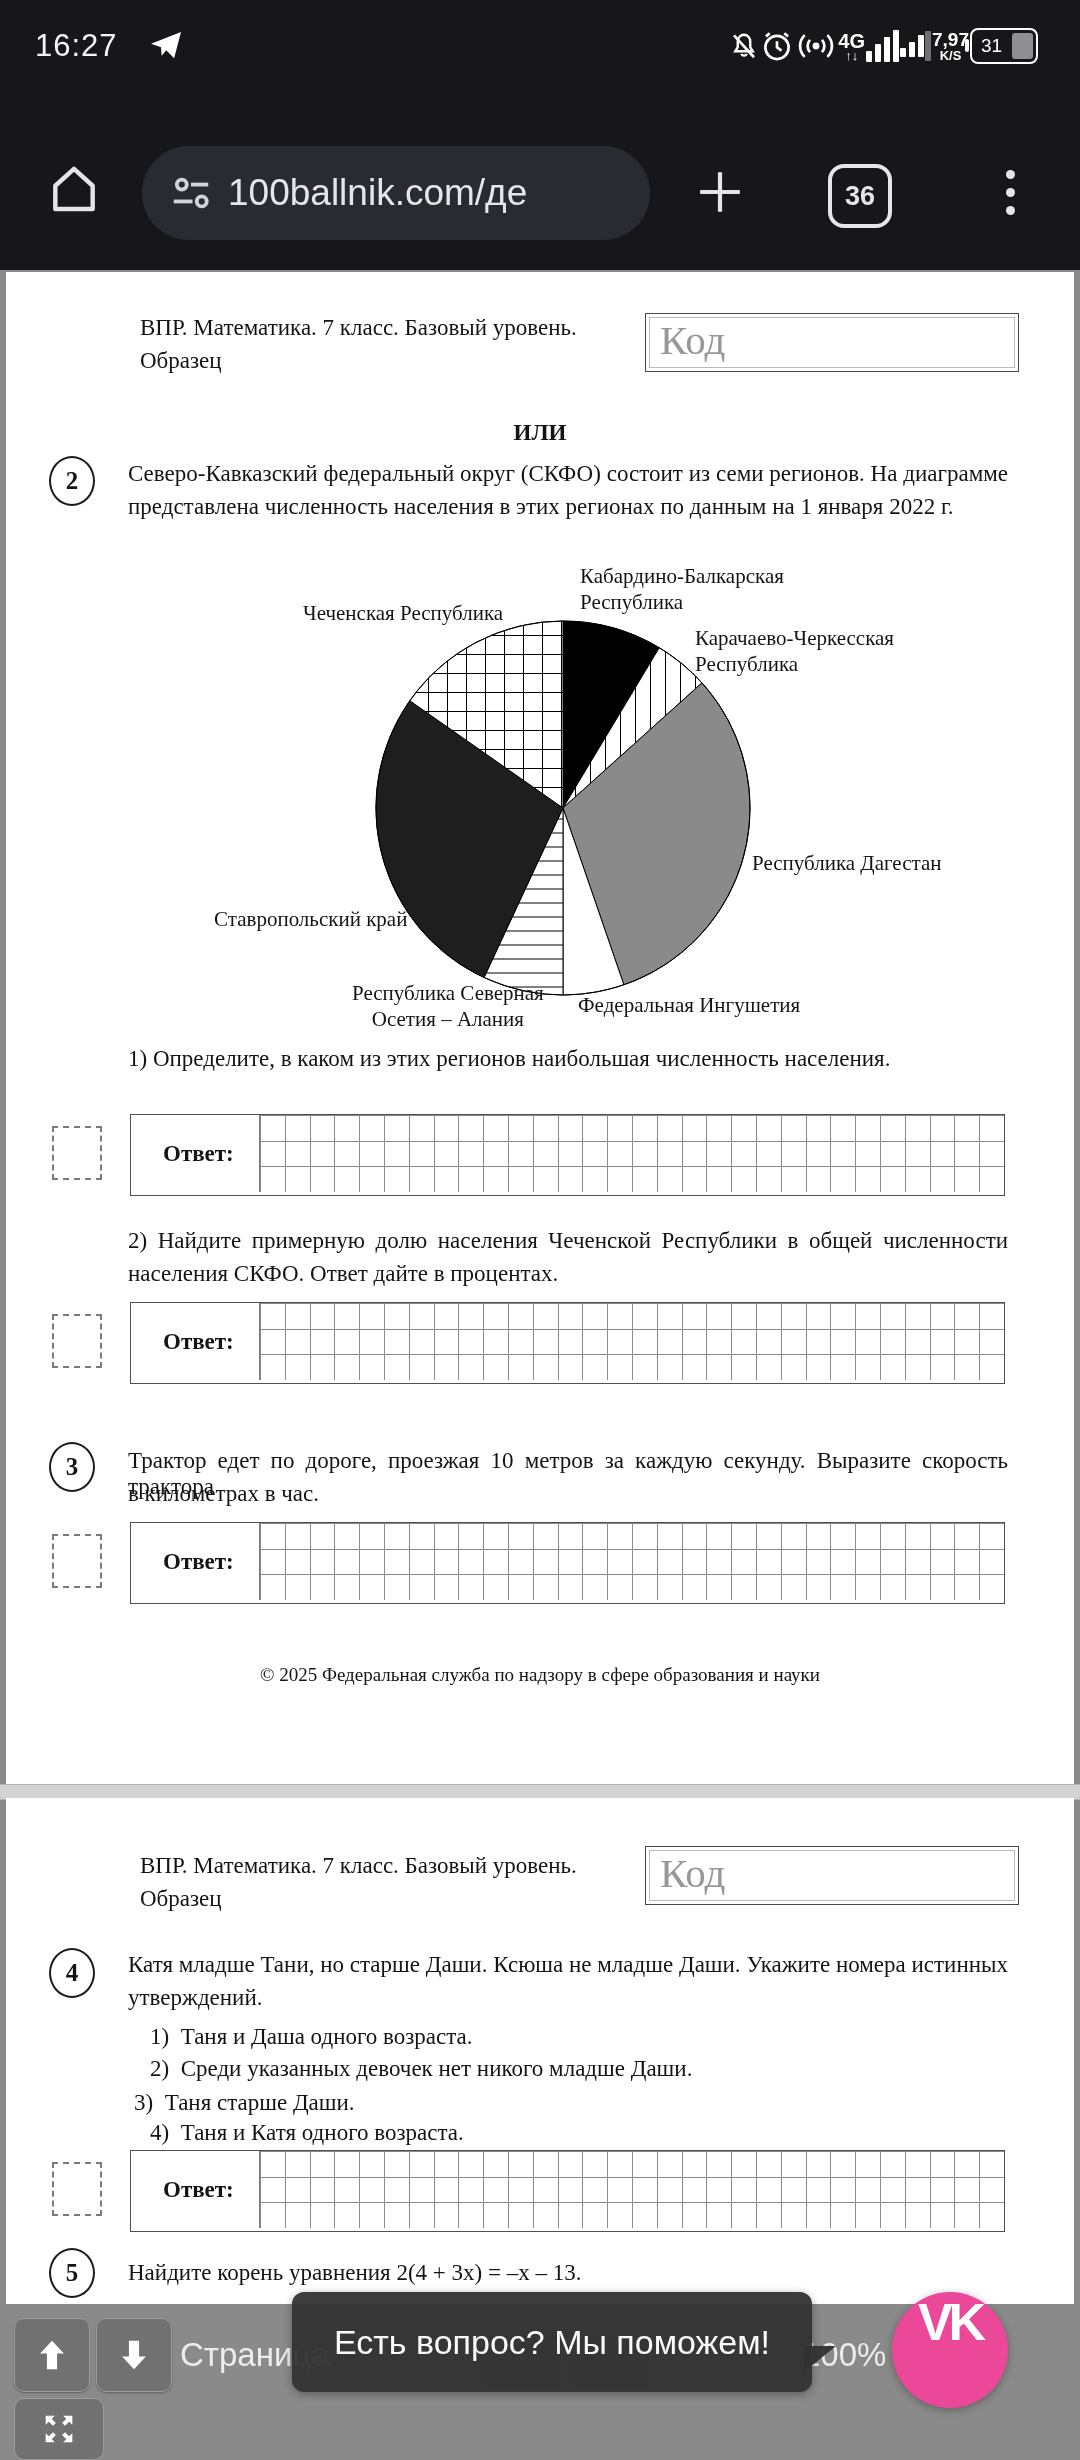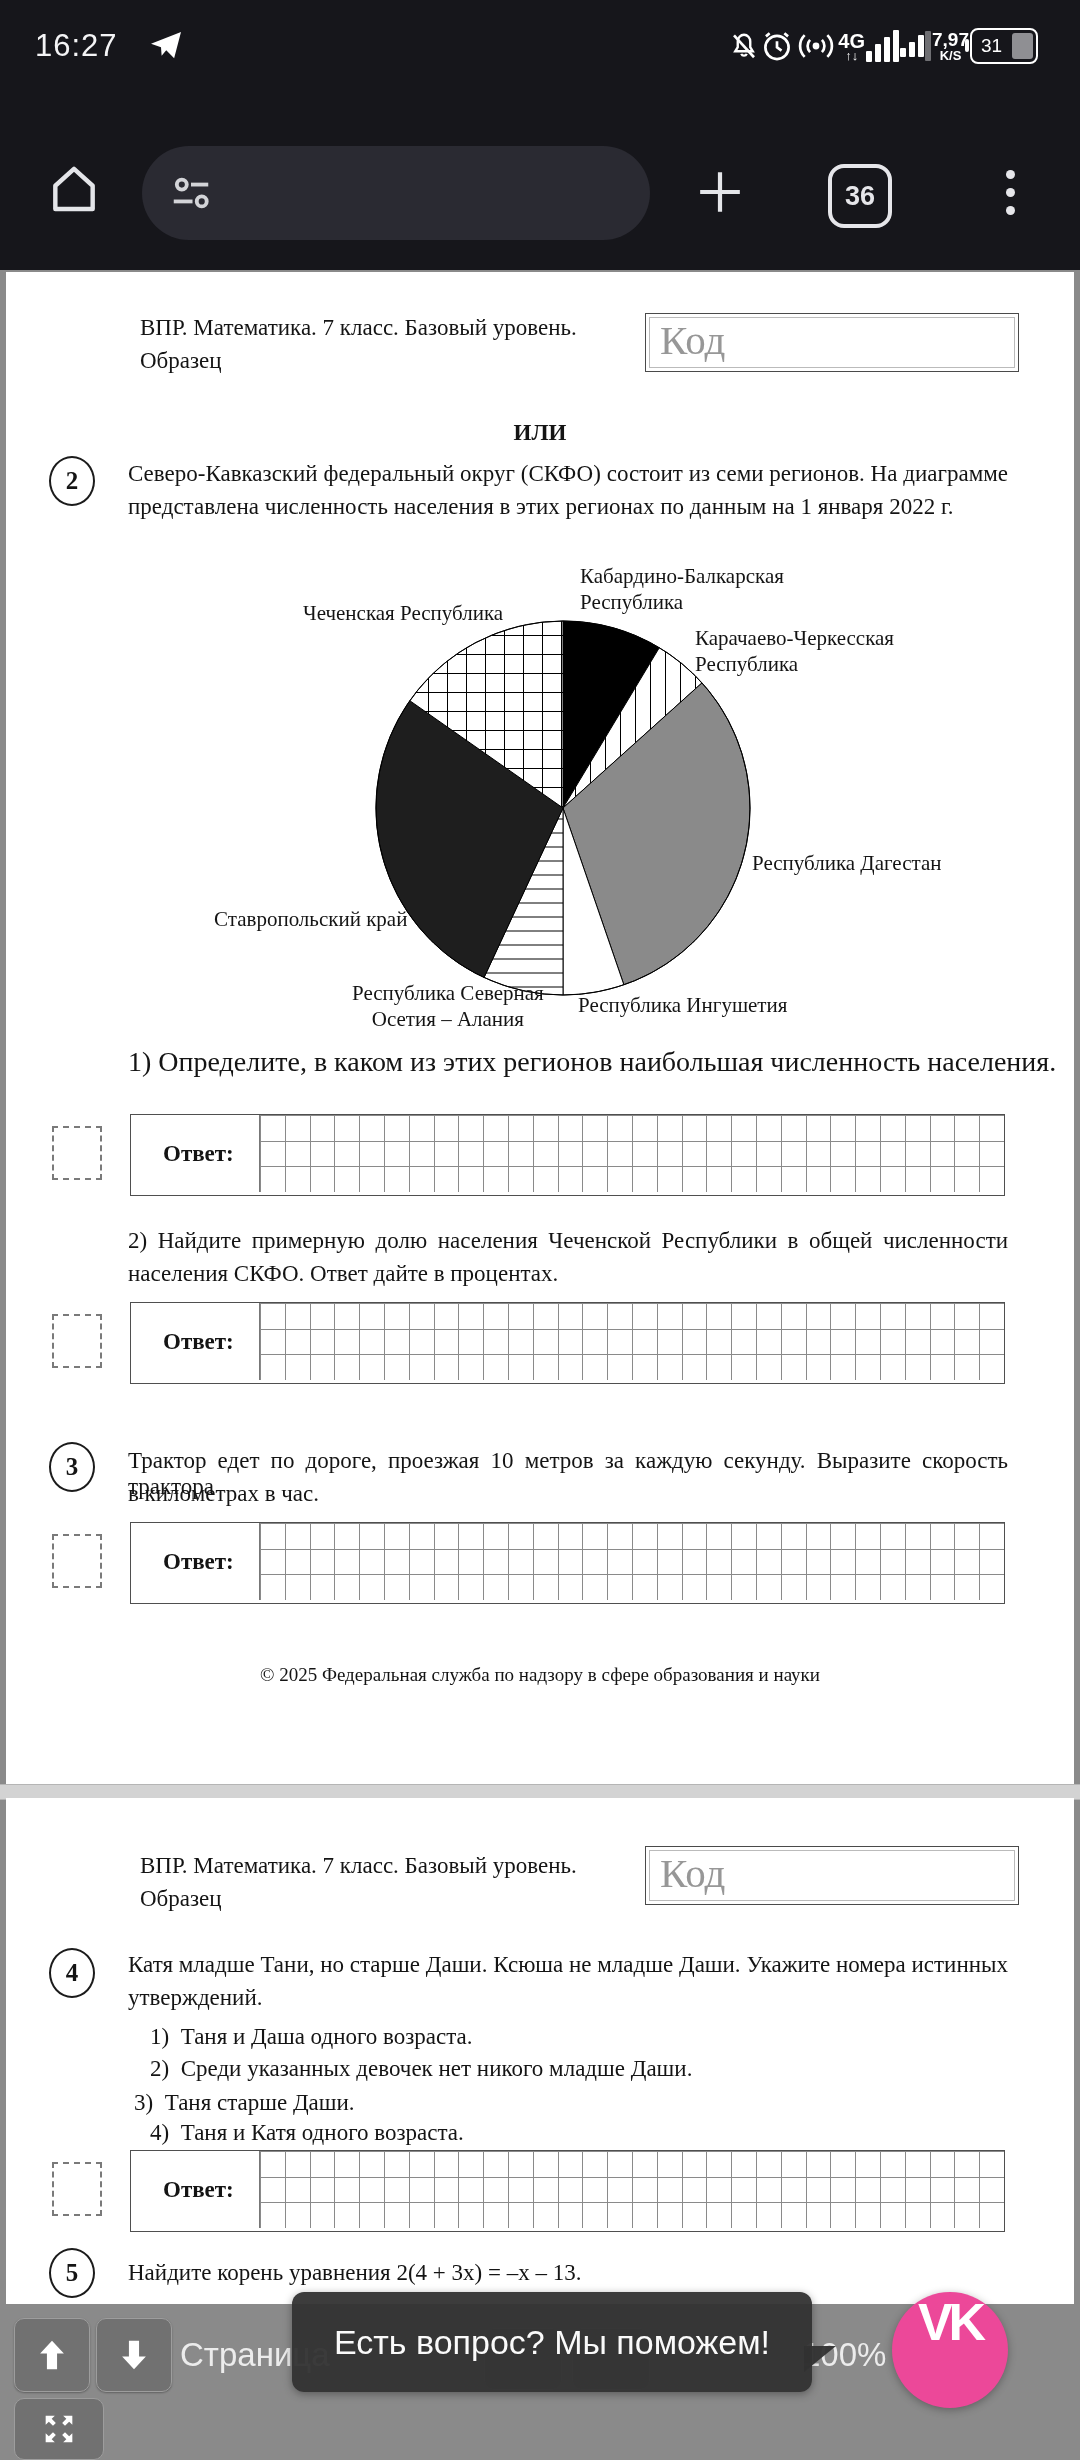--- a/index.html
+++ b/index.html
@@ -122,20 +122,21 @@
 
   <div class="abs urlpill">
     <svg style="margin-left:26px" width="46" height="46" viewBox="0 0 24 24">
         <g stroke="#d3d4d8" stroke-width="2" fill="none">
           <circle cx="7.2" cy="7.6" r="2.6"></circle>
           <line x1="12" y1="7.6" x2="21" y2="7.6"></line>
           <line x1="3" y1="16.4" x2="12.8" y2="16.4"></line>
           <circle cx="17.6" cy="16.4" r="2.6"></circle>
         </g>
       </svg>
+    <span class="urltext sans">100ballnik.com/де</span>
   </div>
 
   <svg class="abs plusbtn" viewBox="0 0 24 24">
       <path d="M12 3.5 V20.5 M3.5 12 H20.5" stroke="#e4e5e9" stroke-width="1.8"></path>
     </svg>
   <div class="abs tabbtn sans">
       <span>36</span>
     </div>
   <div class="abs kebab">
       <i></i>
@@ -192,23 +193,23 @@
   <div class="abs ser plabel" style="left:695px;top:625px">
       <div>Карачаево-Черкесская</div>
       <div>Республика</div>
     </div>
   <div class="abs ser plabel" style="left:752px;top:850px">Республика Дагестан</div>
   <div class="abs ser plabel" style="left:214px;top:906px">Ставропольский край</div>
   <div class="abs ser plabel" style="left:352px;top:980px;text-align:center">
       <div>Республика Северная</div>
       <div>Осетия – Алания</div>
     </div>
-  <div class="abs ser plabel" style="left:578px;top:992px">Республика Ингушетия</div>
-
-  <div class="abs ser" style="left:128px;top:1046px;font-size:28px">1) Определите, в каком из этих регионов наибольшая численность населения.</div>
+  <div class="abs ser plabel" style="left:578px;top:992px">Федеральная Ингушетия</div>
+
+  <div class="abs ser" style="left:128px;top:1046px;font-size:23px">1) Определите, в каком из этих регионов наибольшая численность населения.</div>
 
   <div class="abs dsq" style="left:52px;top:1126px"></div>
   <div class="abs abox" style="left:130px;top:1114px">
     <span class="lbl ser">Ответ:</span>
     <div class="agrid"></div>
   </div>
 
   <div class="abs ser bodyl jl" style="left:128px;top:1228px">2) Найдите примерную долю населения Чеченской Республики в общей численности</div>
   <div class="abs ser bodyl" style="left:128px;top:1261px">населения СКФО. Ответ дайте в процентах.</div>
 

